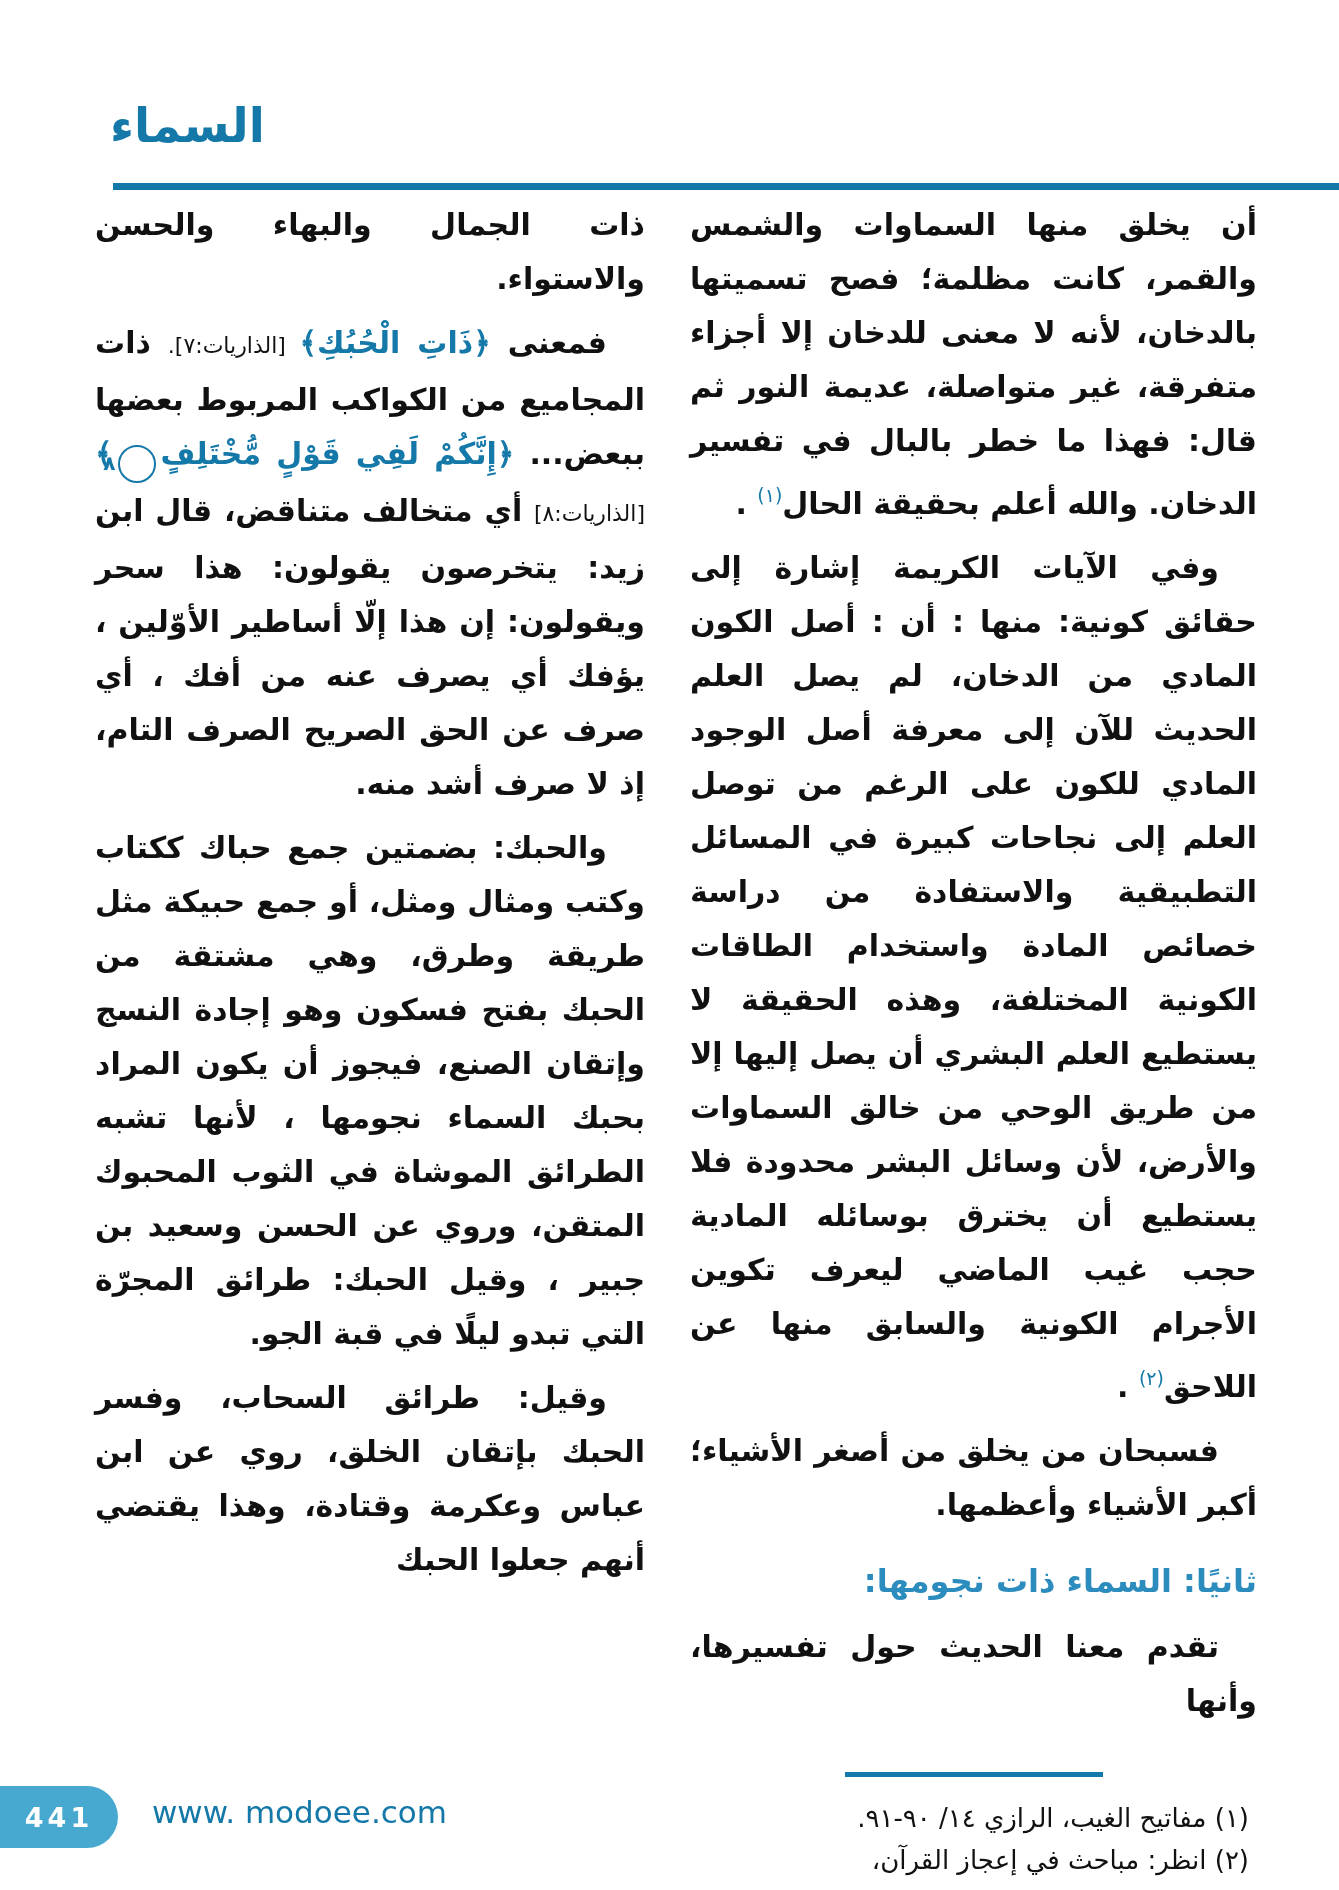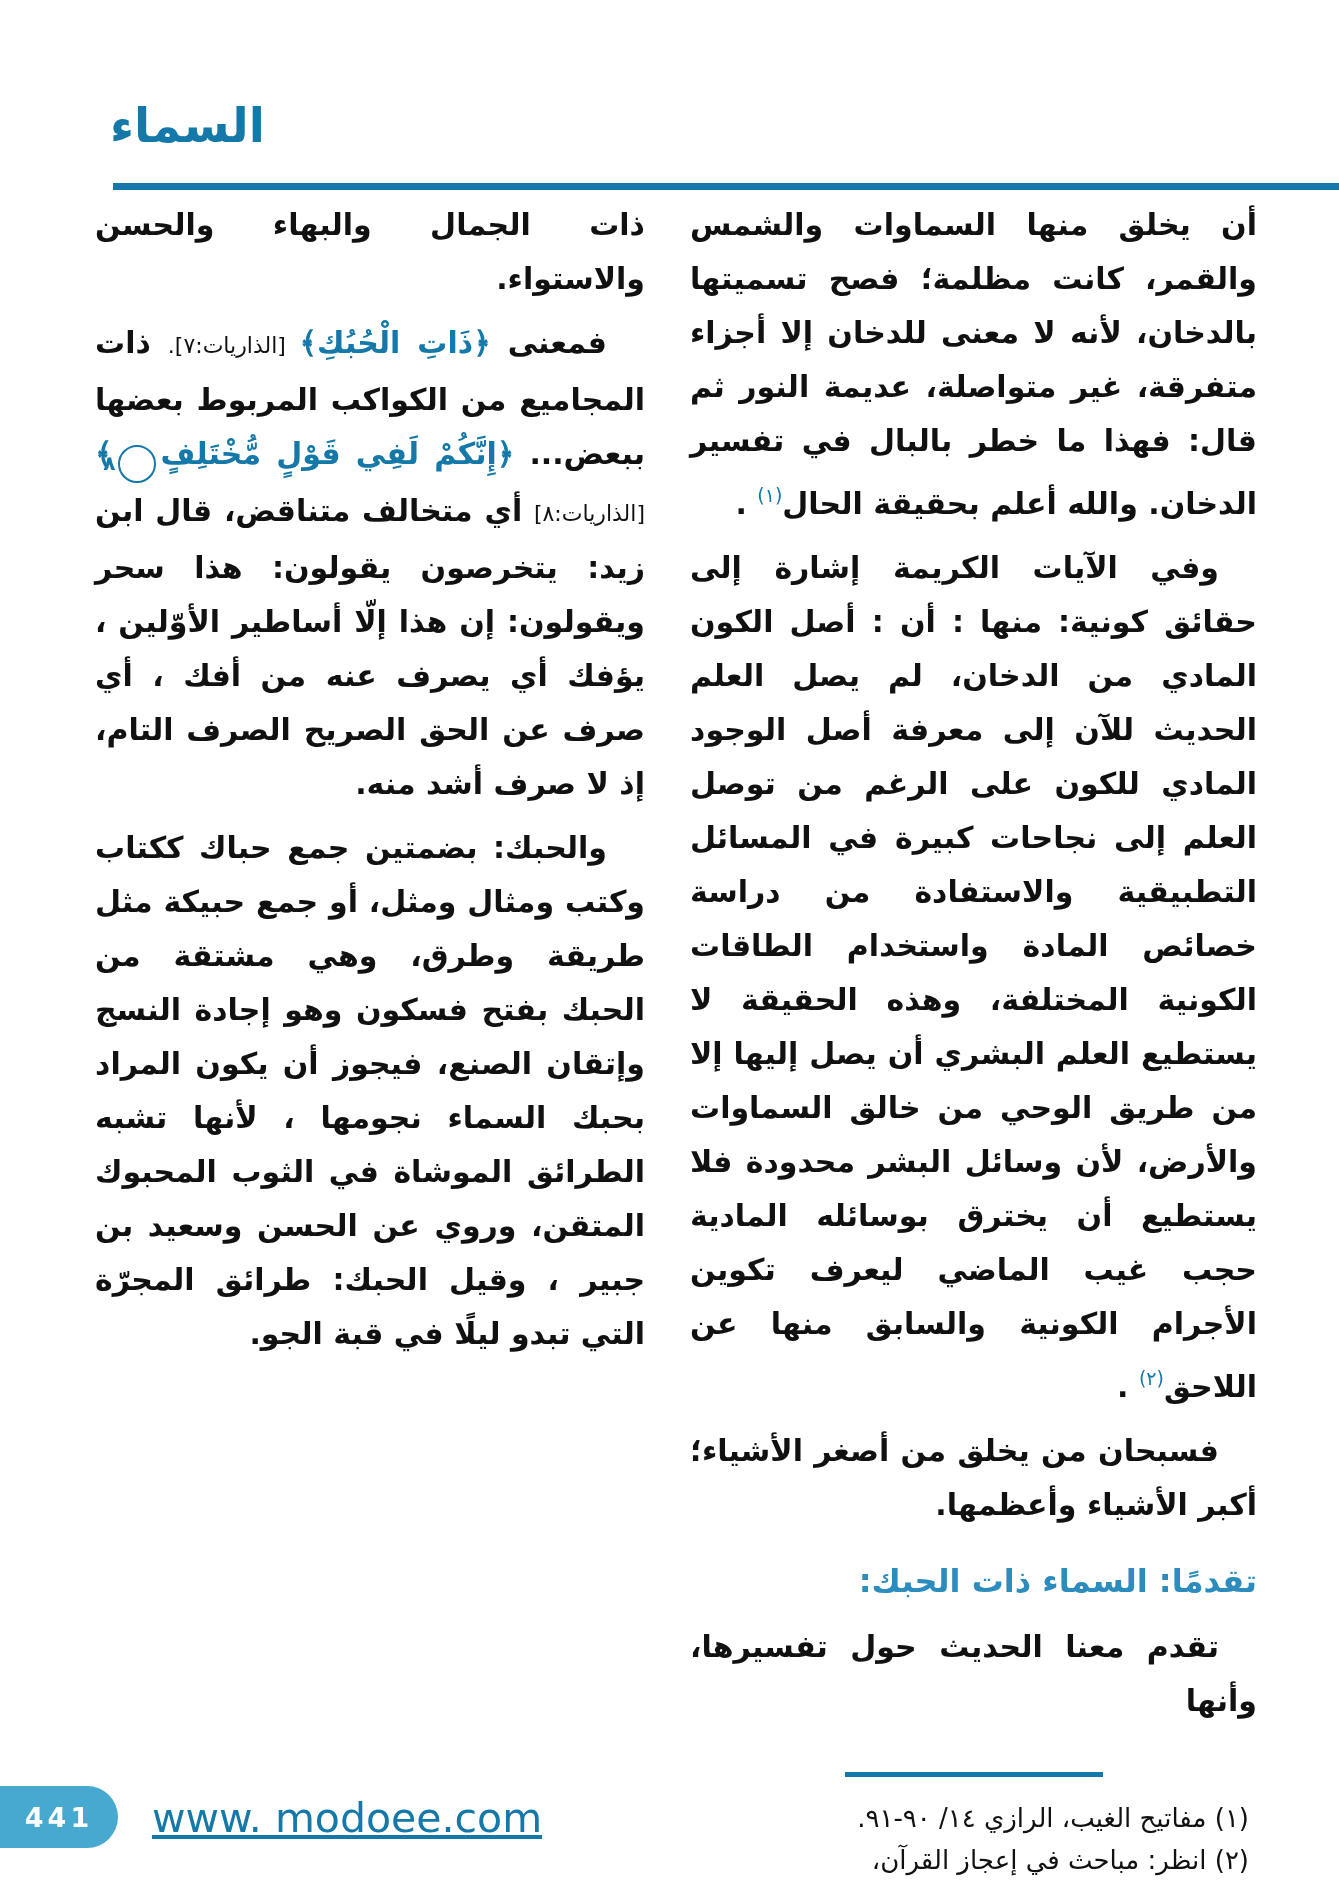--- a/index.html
+++ b/index.html
@@ -65,54 +65,55 @@
   .page-badge{
     position:absolute;left:0;top:1786px;
     width:118px;height:62px;
     background:var(--badge);
     border-radius:0 32px 32px 0;
     display:flex;align-items:center;justify-content:center;
     color:#ffffff;font-size:27px;font-weight:bold;letter-spacing:4px;
   }
   .website{
     position:absolute;left:152px;top:1794px;
-    color:var(--accent);font-size:41px;
-    direction:ltr;text-align:left;text-decoration:underline;
+    color:var(--accent);font-size:31px;
+    direction:ltr;text-align:left;
   }
 </style>
 </head>
 <body>
 
 <div class="page" style="--accent: #1478a8; --heading: #2b8cbd; --badge: #47a9cf; --text: #111111;">
 
   <div class="header-title">السماء</div>
   <div class="top-rule"></div>
 
   <div class="columns">
 
     <section class="col col-right">
       <div class="col-body">
           <p class="para"><span class="seg-text">أن يخلق منها السماوات والشمس والقمر، كانت مظلمة؛ فصح تسميتها بالدخان، لأنه لا معنى للدخان إلا أجزاء متفرقة، غير متواصلة، عديمة النور ثم قال: فهذا ما خطر بالبال في تفسير الدخان. والله أعلم بحقيقة الحال</span><span class="seg-fn">(١)</span><span class="seg-text"> .</span></p>
           <p class="para indent"><span class="seg-text">وفي الآيات الكريمة إشارة إلى حقائق كونية: منها : أن : أصل الكون المادي من الدخان، لم يصل العلم الحديث للآن إلى معرفة أصل الوجود المادي للكون على الرغم من توصل العلم إلى نجاحات كبيرة في المسائل التطبيقية والاستفادة من دراسة خصائص المادة واستخدام الطاقات الكونية المختلفة، وهذه الحقيقة لا يستطيع العلم البشري أن يصل إليها إلا من طريق الوحي من خالق السماوات والأرض، لأن وسائل البشر محدودة فلا يستطيع أن يخترق بوسائله المادية حجب غيب الماضي ليعرف تكوين الأجرام الكونية والسابق منها عن اللاحق</span><span class="seg-fn">(٢)</span><span class="seg-text"> .</span></p>
           <p class="para indent"><span class="seg-text">فسبحان من يخلق من أصغر الأشياء؛ أكبر الأشياء وأعظمها.</span></p>
-          <p class="heading"><span class="seg-text">تقدمًا: السماء ذات الحبك:</span></p>
+          <p class="heading"><span class="seg-text">ثانيًا: السماء ذات نجومها:</span></p>
           <p class="para indent"><span class="seg-text">تقدم معنا الحديث حول تفسيرها، وأنها</span></p>
         </div>
       <div class="fn-sep"></div>
       <div class="footnote-list">
           <div class="footnote"><span class="fn-marker">(١)</span><span class="fn-text"> مفاتيح الغيب، الرازي ١٤/ ٩٠-٩١.</span></div>
           <div class="footnote"><span class="fn-marker">(٢)</span><span class="fn-text"> انظر: مباحث في إعجاز القرآن، مصطفى مسلم ص١٦٥-١٦٧.</span></div>
         </div>
     </section>
 
     <section class="col col-left">
       <div class="col-body">
           <p class="para"><span class="seg-text">ذات الجمال والبهاء والحسن والاستواء.</span></p>
           <p class="para indent"><span class="seg-text">فمعنى </span><span class="seg-quran">﴿ذَاتِ الْحُبُكِ﴾</span><span class="seg-ref"> [الذاريات:٧].</span><span class="seg-text"> ذات المجاميع من الكواكب المربوط بعضها ببعض... </span><span class="seg-quran">﴿إِنَّكُمْ لَفِي قَوْلٍ مُّخْتَلِفٍ</span><span class="seg-ayah">٨</span><span class="seg-quran">﴾</span><span class="seg-ref"> [الذاريات:٨]</span><span class="seg-text"> أي متخالف متناقض، قال ابن زيد: يتخرصون يقولون: هذا سحر ويقولون: إن هذا إلّا أساطير الأوّلين ، يؤفك أي يصرف عنه من أفك ، أي صرف عن الحق الصريح الصرف التام، إذ لا صرف أشد منه.</span></p>
           <p class="para indent"><span class="seg-text">والحبك: بضمتين جمع حباك ككتاب وكتب ومثال ومثل، أو جمع حبيكة مثل طريقة وطرق، وهي مشتقة من الحبك بفتح فسكون وهو إجادة النسج وإتقان الصنع، فيجوز أن يكون المراد بحبك السماء نجومها ، لأنها تشبه الطرائق الموشاة في الثوب المحبوك المتقن، وروي عن الحسن وسعيد بن جبير ، وقيل الحبك: طرائق المجرّة التي تبدو ليلًا في قبة الجو.</span></p>
+          <p class="para indent"><span class="seg-text">وقيل: طرائق السحاب، وفسر الحبك بإتقان الخلق، روي عن ابن عباس وعكرمة وقتادة، وهذا يقتضي أنهم جعلوا الحبك</span></p>
         </div>
 
     </section>
 
   </div>
 
   <div class="page-badge">
     <span>441</span>
   </div>
   <div class="website">www. modoee.com</div>

